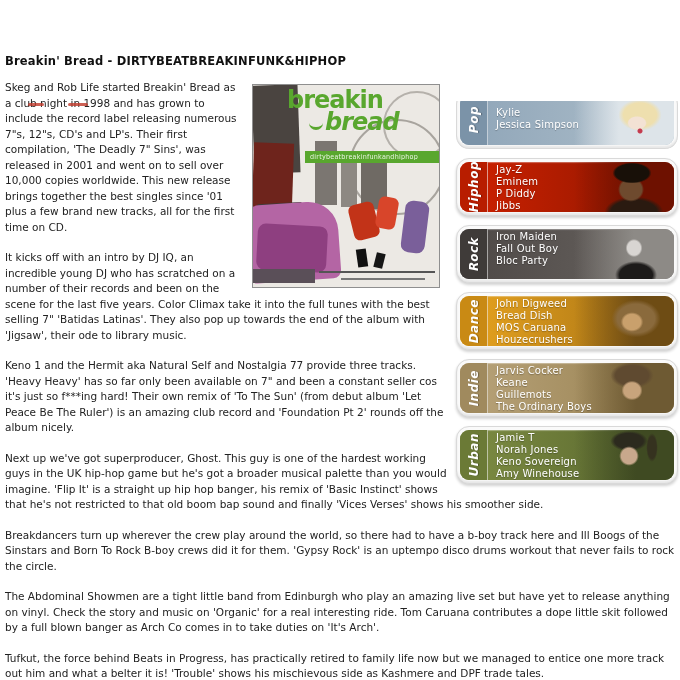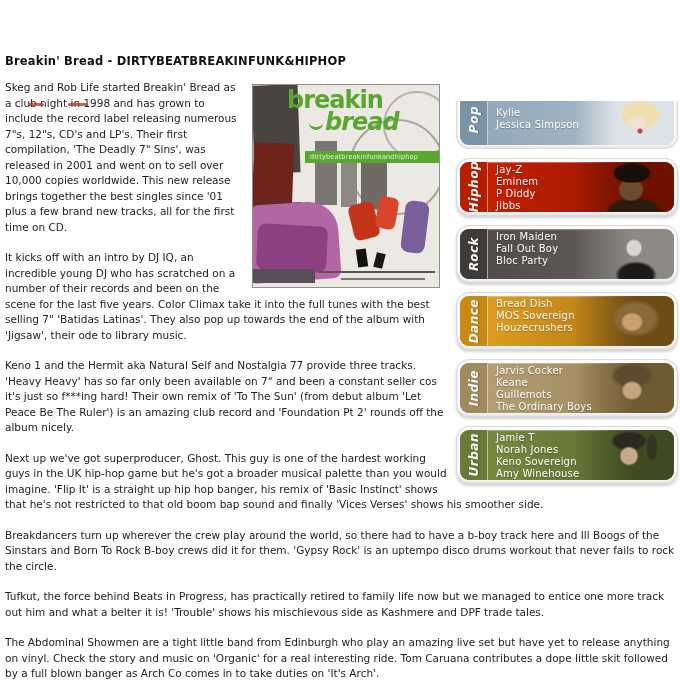--- a/index.html
+++ b/index.html
@@ -179,22 +179,23 @@
         <div class="photo"></div>
       </div>
     </div>
 
     <div class="panel dance">
       <div class="panel-inner">
         <div class="tab">
           <span class="tab-text">Dance</span>
         </div>
         <div class="artists">
+          <div class="artist">John Digweed</div>
           <div class="artist">Bread Dish</div>
-          <div class="artist">MOS Sovereign</div>
+          <div class="artist">MOS Caruana</div>
           <div class="artist">Houzecrushers</div>
         </div>
         <div class="photo"></div>
       </div>
     </div>
 
     <div class="panel indie">
       <div class="panel-inner">
         <div class="tab">
           <span class="tab-text">Indie</span>
@@ -256,17 +257,17 @@
       <div class="album-bar">
         <span>dirtybeatbreakinfunkandhiphop</span>
       </div>
     </div>
 
     <p>Skeg and Rob Life started Breakin' Bread as a club night in 1998 and has grown to include the record label releasing numerous 7"s, 12"s, CD's and LP's. Their first compilation, 'The Deadly 7" Sins', was released in 2001 and went on to sell over 10,000 copies worldwide. This new release brings together the best singles since '01 plus a few brand new tracks, all for the first time on CD.</p>
     <p>It kicks off with an intro by DJ IQ, an incredible young DJ who has scratched on a number of their records and been on the scene for the last five years. Color Climax take it into the full tunes with the best selling 7" 'Batidas Latinas'. They also pop up towards the end of the album with 'Jigsaw', their ode to library music.</p>
     <p>Keno 1 and the Hermit aka Natural Self and Nostalgia 77 provide three tracks. 'Heavy Heavy' has so far only been available on 7" and been a constant seller cos it's just so f***ing hard! Their own remix of 'To The Sun' (from debut album 'Let Peace Be The Ruler') is an amazing club record and 'Foundation Pt 2' rounds off the album nicely.</p>
     <p>Next up we've got superproducer, Ghost. This guy is one of the hardest working guys in the UK hip-hop game but he's got a broader musical palette than you would imagine. 'Flip It' is a straight up hip hop banger, his remix of 'Basic Instinct' shows that he's not restricted to that old boom bap sound and finally 'Vices Verses' shows his smoother side.</p>
     <p>Breakdancers turn up wherever the crew play around the world, so there had to have a b-boy track here and Ill Boogs of the Sinstars and Born To Rock B-boy crews did it for them. 'Gypsy Rock' is an uptempo disco drums workout that never fails to rock the circle.</p>
+    <p>The Abdominal Showmen are a tight little band from Edinburgh who play an amazing live set but have yet to release anything on vinyl. Check the story and music on 'Organic' for a real interesting ride. Tom Caruana contributes a dope little skit followed by a full blown banger as Arch Co comes in to take duties on 'It's Arch'.</p>
     <p>Tufkut, the force behind Beats in Progress, has practically retired to family life now but we managed to entice one more track out him and what a belter it is! 'Trouble' shows his mischievous side as Kashmere and DPF trade tales.</p>
-    <p>The Abdominal Showmen are a tight little band from Edinburgh who play an amazing live set but have yet to release anything on vinyl. Check the story and music on 'Organic' for a real interesting ride. Tom Caruana contributes a dope little skit followed by a full blown banger as Arch Co comes in to take duties on 'It's Arch'.</p>
   </div>
 
 </div>
 
 </body></html>

